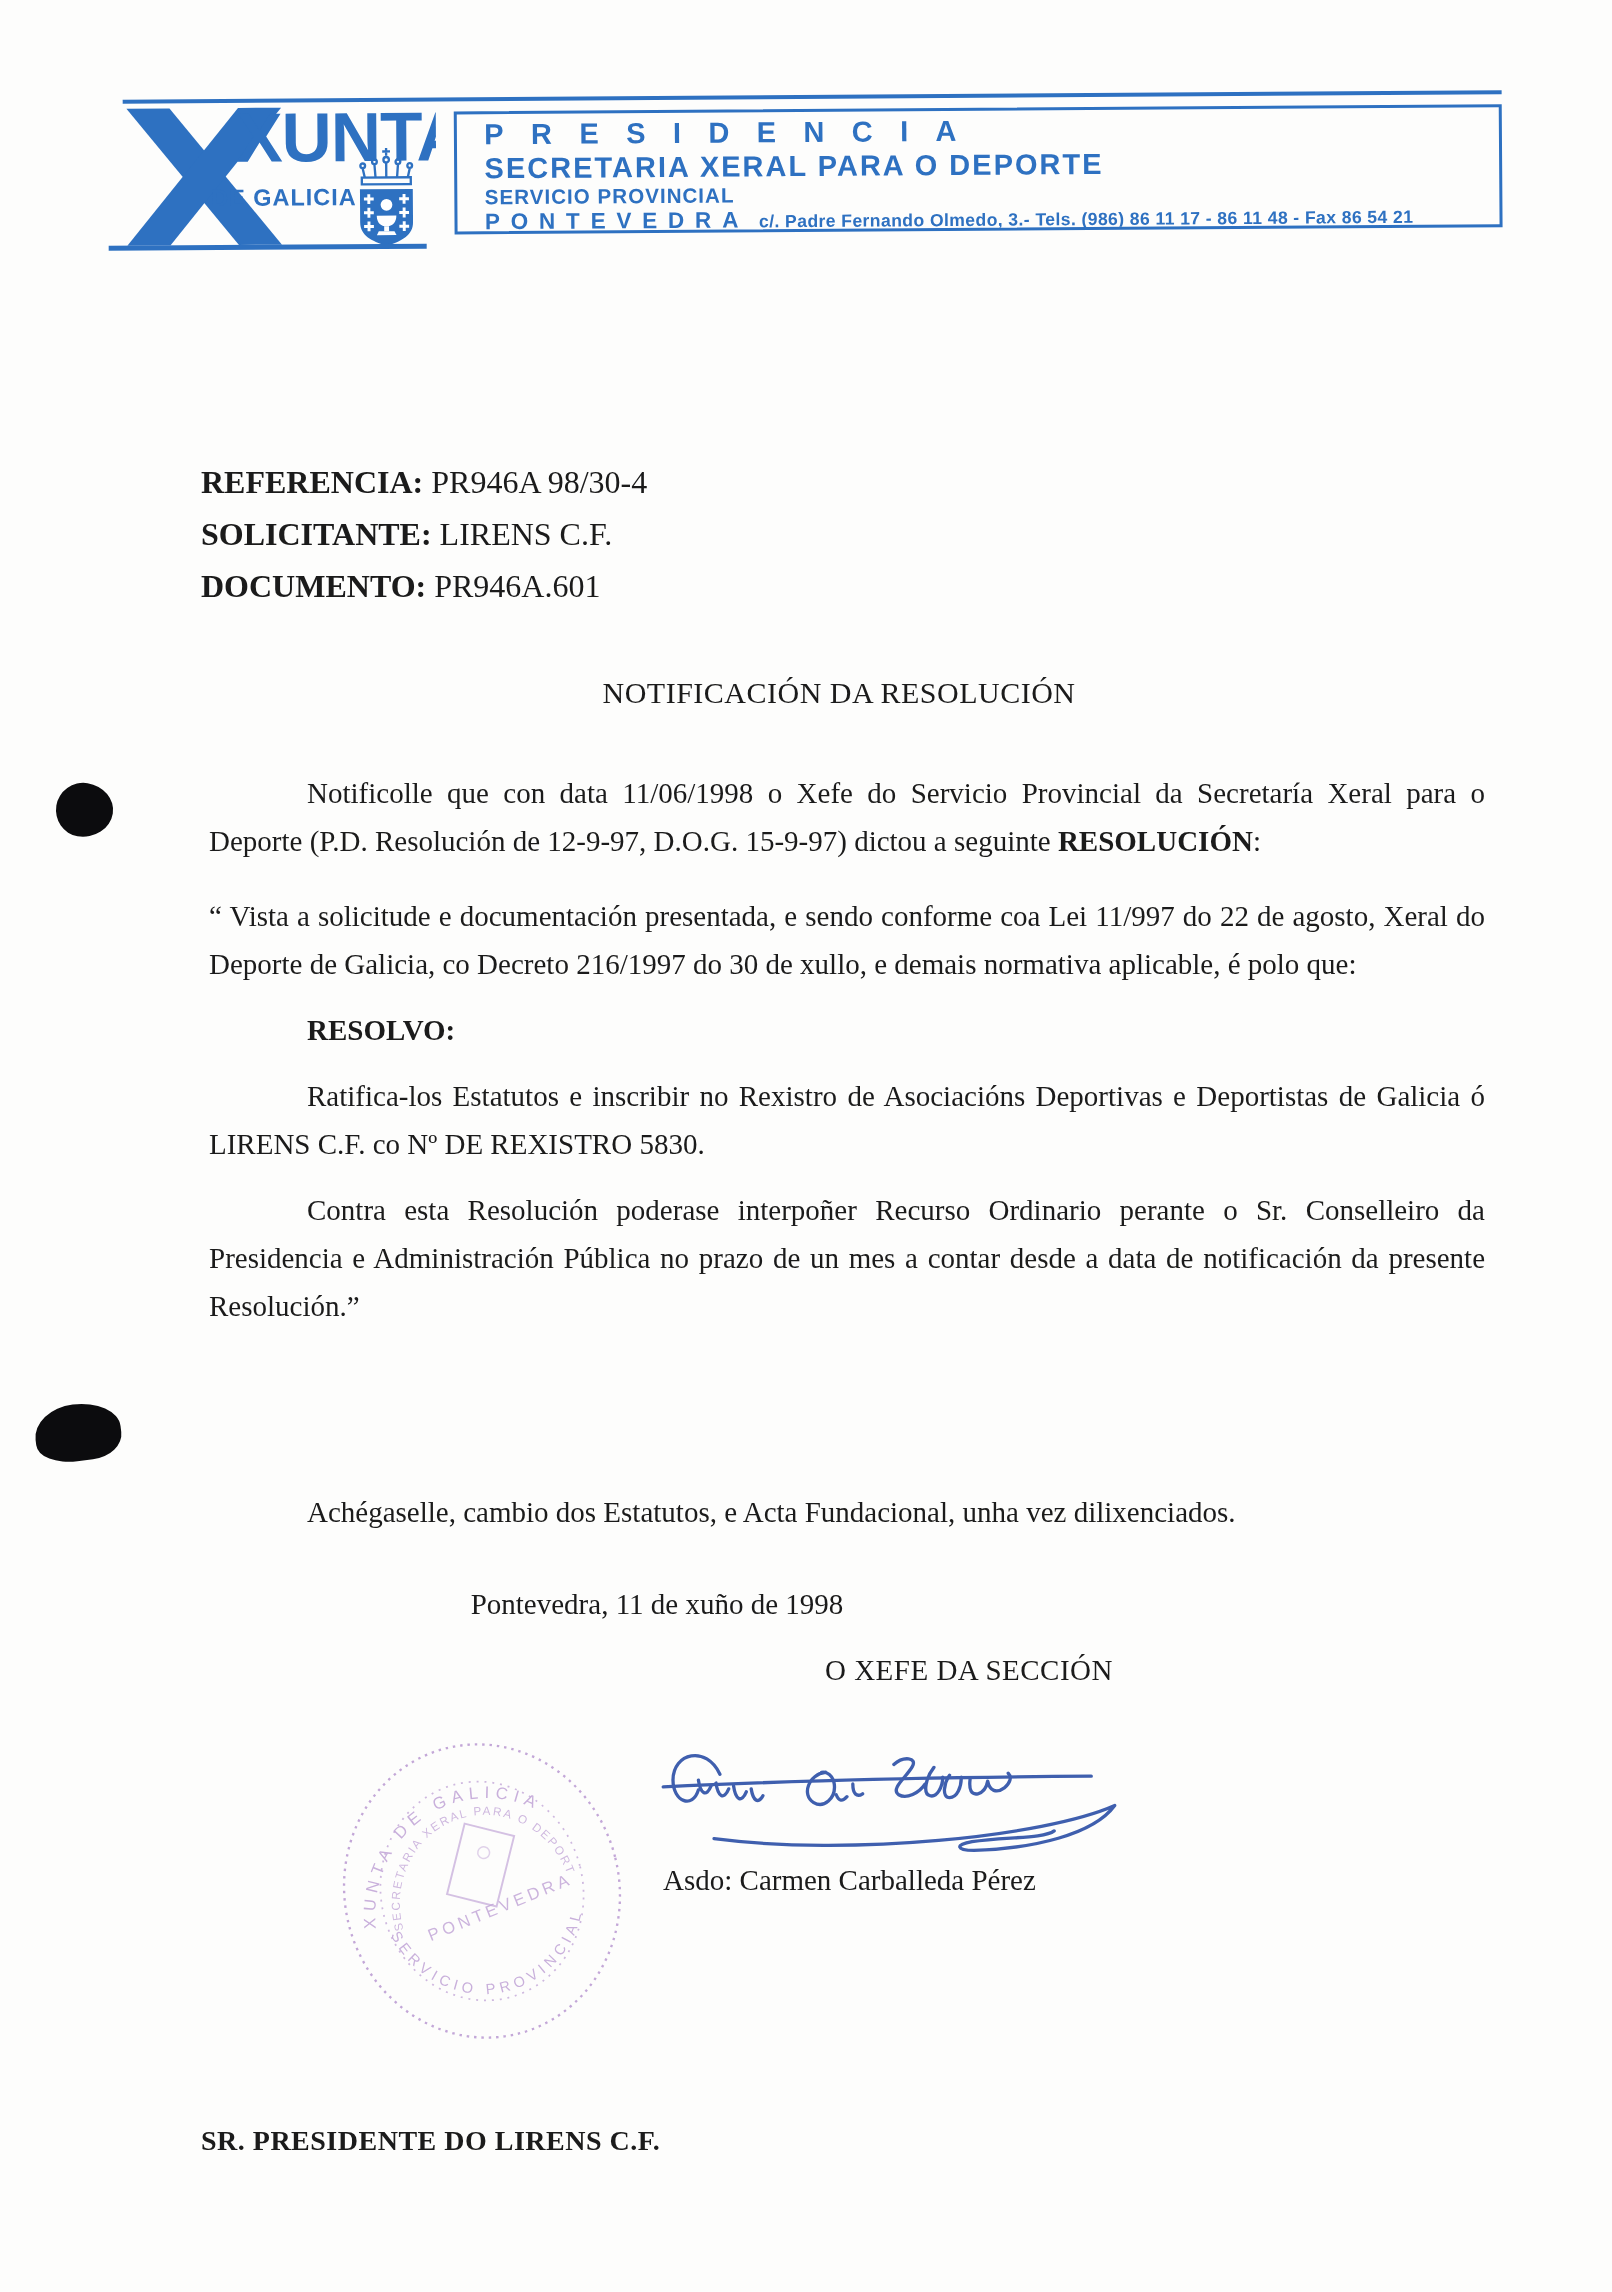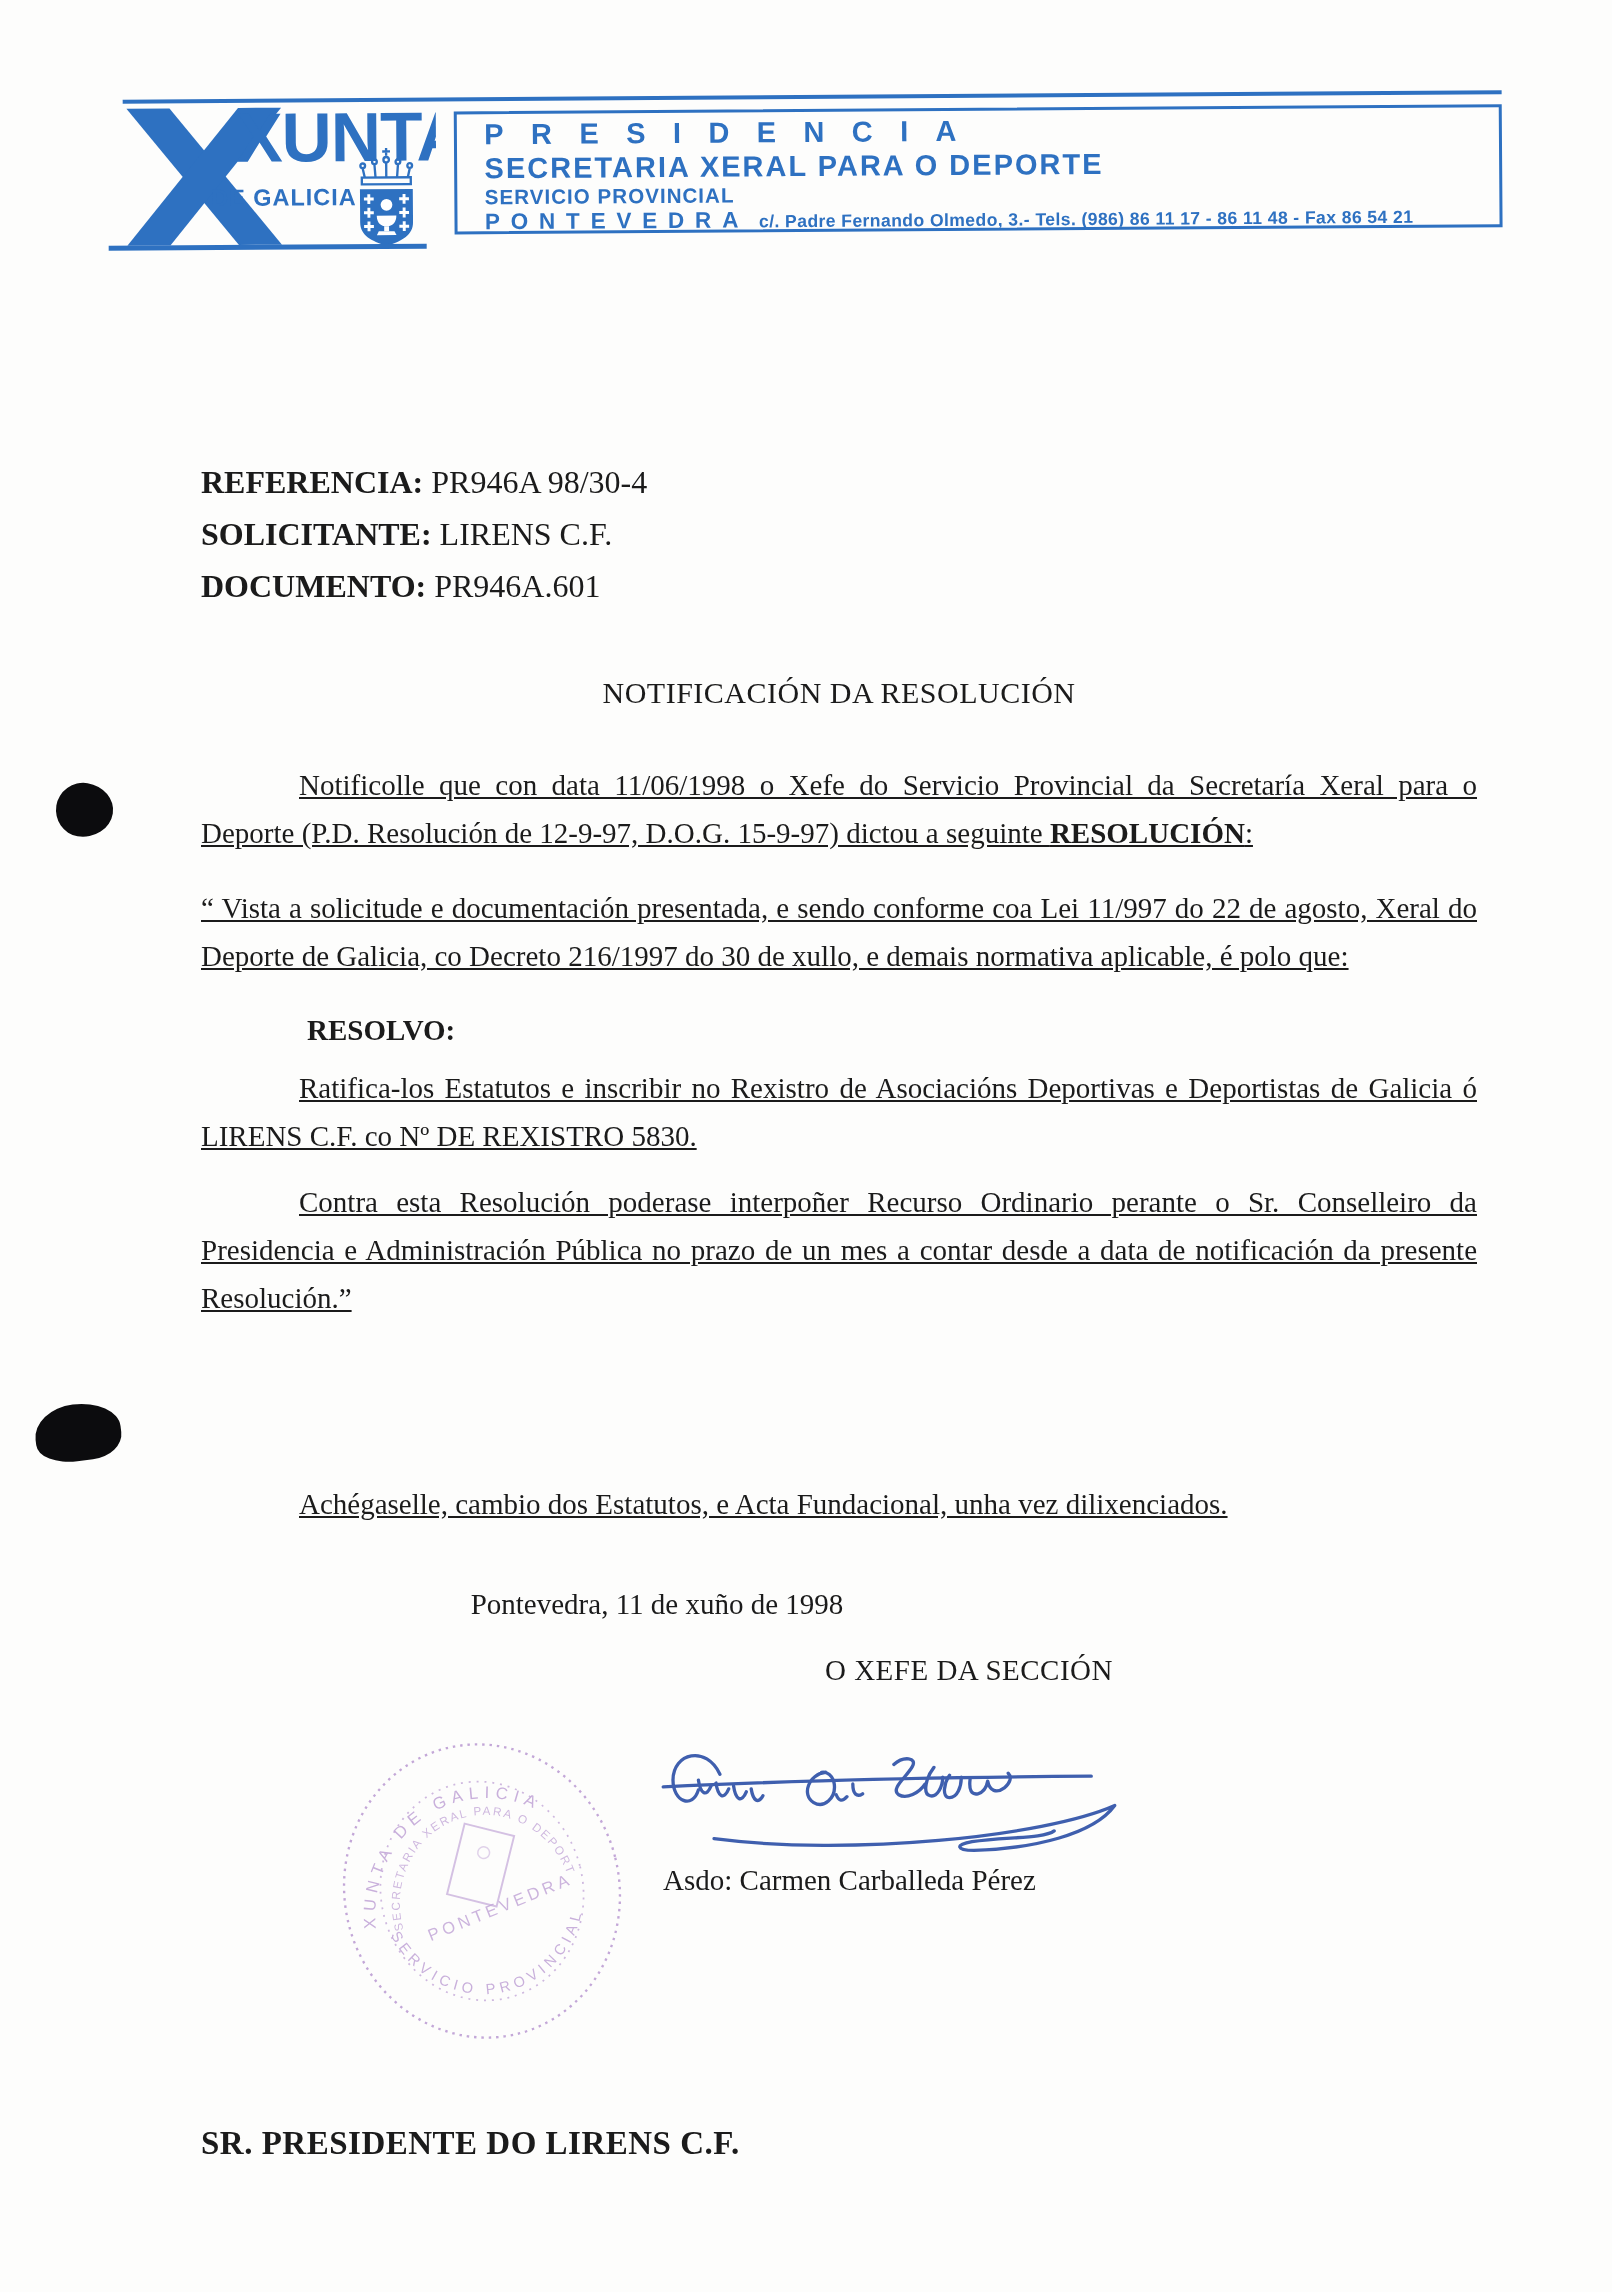--- a/index.html
+++ b/index.html
@@ -30,29 +30,29 @@
   
   .ref-block{position:absolute;left:201px;top:456px;font-size:32px;line-height:52px;}
   .ref-label{font-weight:bold;}
   .ref-value{font-weight:normal;}
   
   .title{
     position:absolute;left:201px;top:676px;width:1276px;margin:0;
     text-align:center;font-size:30px;font-weight:normal;letter-spacing:0.5px;
   }
   p.body{
-    position:absolute;left:201px;width:1276px;margin:0;
-    font-size:29px;line-height:48px;text-align:justify;text-indent:98px;text-decoration:underline;
+    position:absolute;left:201px;width:1276px;margin:8px;
+    font-size:29px;line-height:48px;text-align:justify;text-indent:98px;
   }
   p.no-indent{text-indent:0;}
   .resolvo{position:absolute;left:299px;top:1006px;margin:8px;font-size:29px;font-weight:bold;}
   .place-date{position:absolute;left:201px;top:1588px;width:912px;text-align:center;font-size:29px;}
   .signer-title{position:absolute;left:201px;top:1654px;width:912px;text-align:right;font-size:29px;letter-spacing:0.5px;}
   .asdo{position:absolute;left:663px;top:1864px;font-size:29px;}
-  .addressee{position:absolute;left:201px;top:2125px;font-size:33px;font-weight:bold;letter-spacing:0.5px;}
+  .addressee{position:absolute;left:201px;top:2125px;font-size:28px;font-weight:bold;letter-spacing:0.5px;}
   
   .stamp-svg{position:absolute;left:326px;top:1735px;}
   .signature-svg{position:absolute;left:633px;top:1741px;}
   
   .ink-blot1{
     position:absolute;left:56px;top:783px;width:57px;height:54px;background:#0c0c0e;
     border-radius:48% 52% 55% 45% / 50% 48% 52% 50%;transform:rotate(9deg);
   }
   .ink-blot2{
     position:absolute;left:35px;top:1404px;width:86px;height:57px;background:#0c0c0e;

